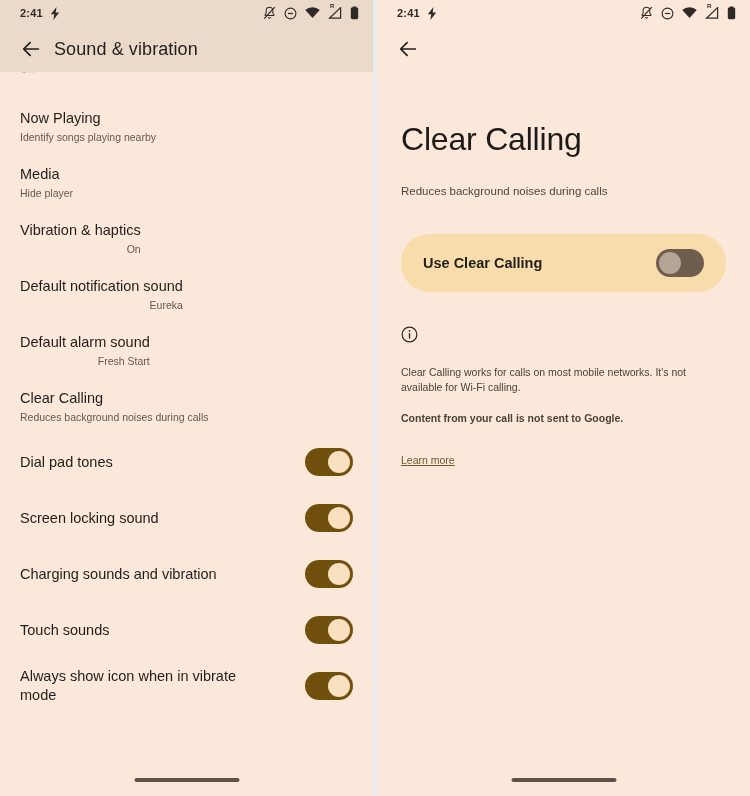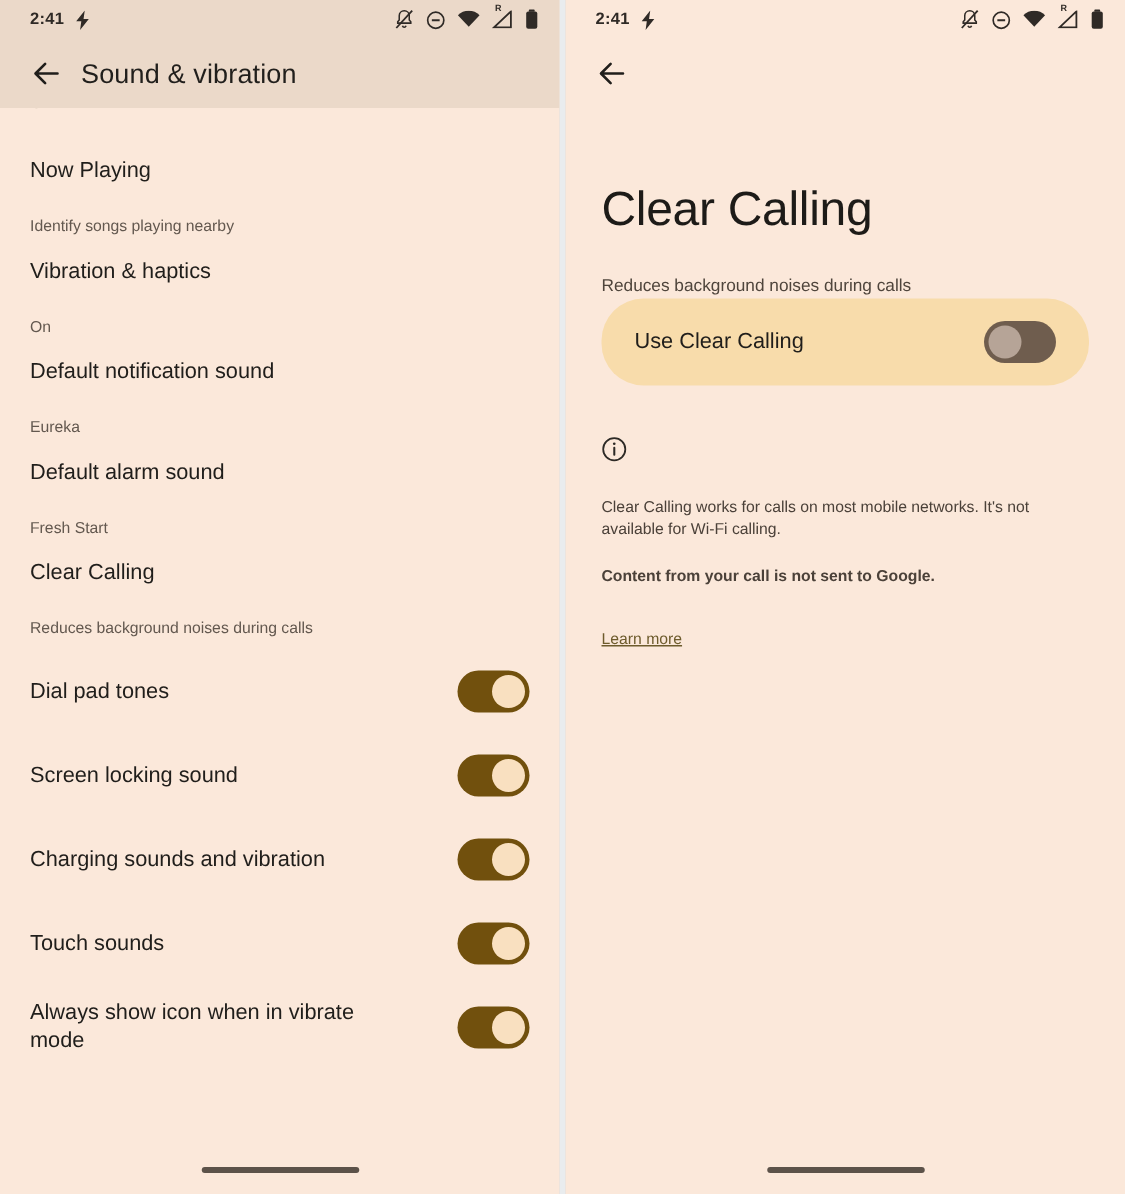--- a/index.html
+++ b/index.html
@@ -75,21 +75,21 @@
   }
   .row {
     display:flex; align-items:center;
     justify-content:space-between;
     min-height:56px;
     padding:7px 0;
     cursor:pointer;
   }
   .row-texts { max-width:270px; }
   .row-title { font-size:14.5px; color:#201e1b; line-height:19px; }
-  .row-sub { font-size:10.5px; color:#63584f; margin-top:20px; line-height:14px; }
+  .row-sub { font-size:10.5px; color:#63584f; margin-top:2px; line-height:14px;text-align:right; }
 
   
   .switch {
     position:relative;
     width:48px; height:28px;
     border-radius:14px;
     flex:0 0 auto;
     cursor:pointer;
   }
   .switch.on  { background:#71500d; }
@@ -115,26 +115,28 @@
   }
   .r-body { padding:0 24px; }
   .r-title {
     font-size:32px; color:#1d1b18; font-weight:400;
     letter-spacing:-.2px; margin-top:48px; line-height:38px;
   }
   .r-sub {
     font-size:11.5px; color:#4f453c; margin-top:25px; line-height:16px;
   }
   .pref-card {
+    margin-top:35px;
     background:#f8dcab;
     border-radius:28px;
     height:58px;
     display:flex; align-items:center; justify-content:space-between;
     padding:0 22px 0 22px;
     cursor:pointer;
+    font-weight:bold;
   }
   .pref-card-label { font-size:14.5px; color:#201e1b; }
   .info-icon-wrap { margin-top:34px; }
   .r-note {
     font-size:10.5px; color:#4b4139; line-height:14.5px;
     margin-top:18px; max-width:305px;
   }
   .r-note + .r-note { margin-top:17px;font-weight:bold; }
   .learn-more {
     display:inline-block;
@@ -201,20 +203,26 @@
         <span>On</span>
       </div>
 
       <div class="row">
         <div class="row-texts">
           <div class="row-title">Now Playing</div>
           <div class="row-sub">Identify songs playing nearby</div>
         </div>
       </div>
 
+      <div class="row">
+        <div class="row-texts">
+          <div class="row-title">Media</div>
+          <div class="row-sub">Hide player</div>
+        </div>
+      </div>
 
       <div class="row">
         <div class="row-texts">
           <div class="row-title">Vibration &amp; haptics</div>
           <div class="row-sub">On</div>
         </div>
       </div>
 
       <div class="row">
         <div class="row-texts">

